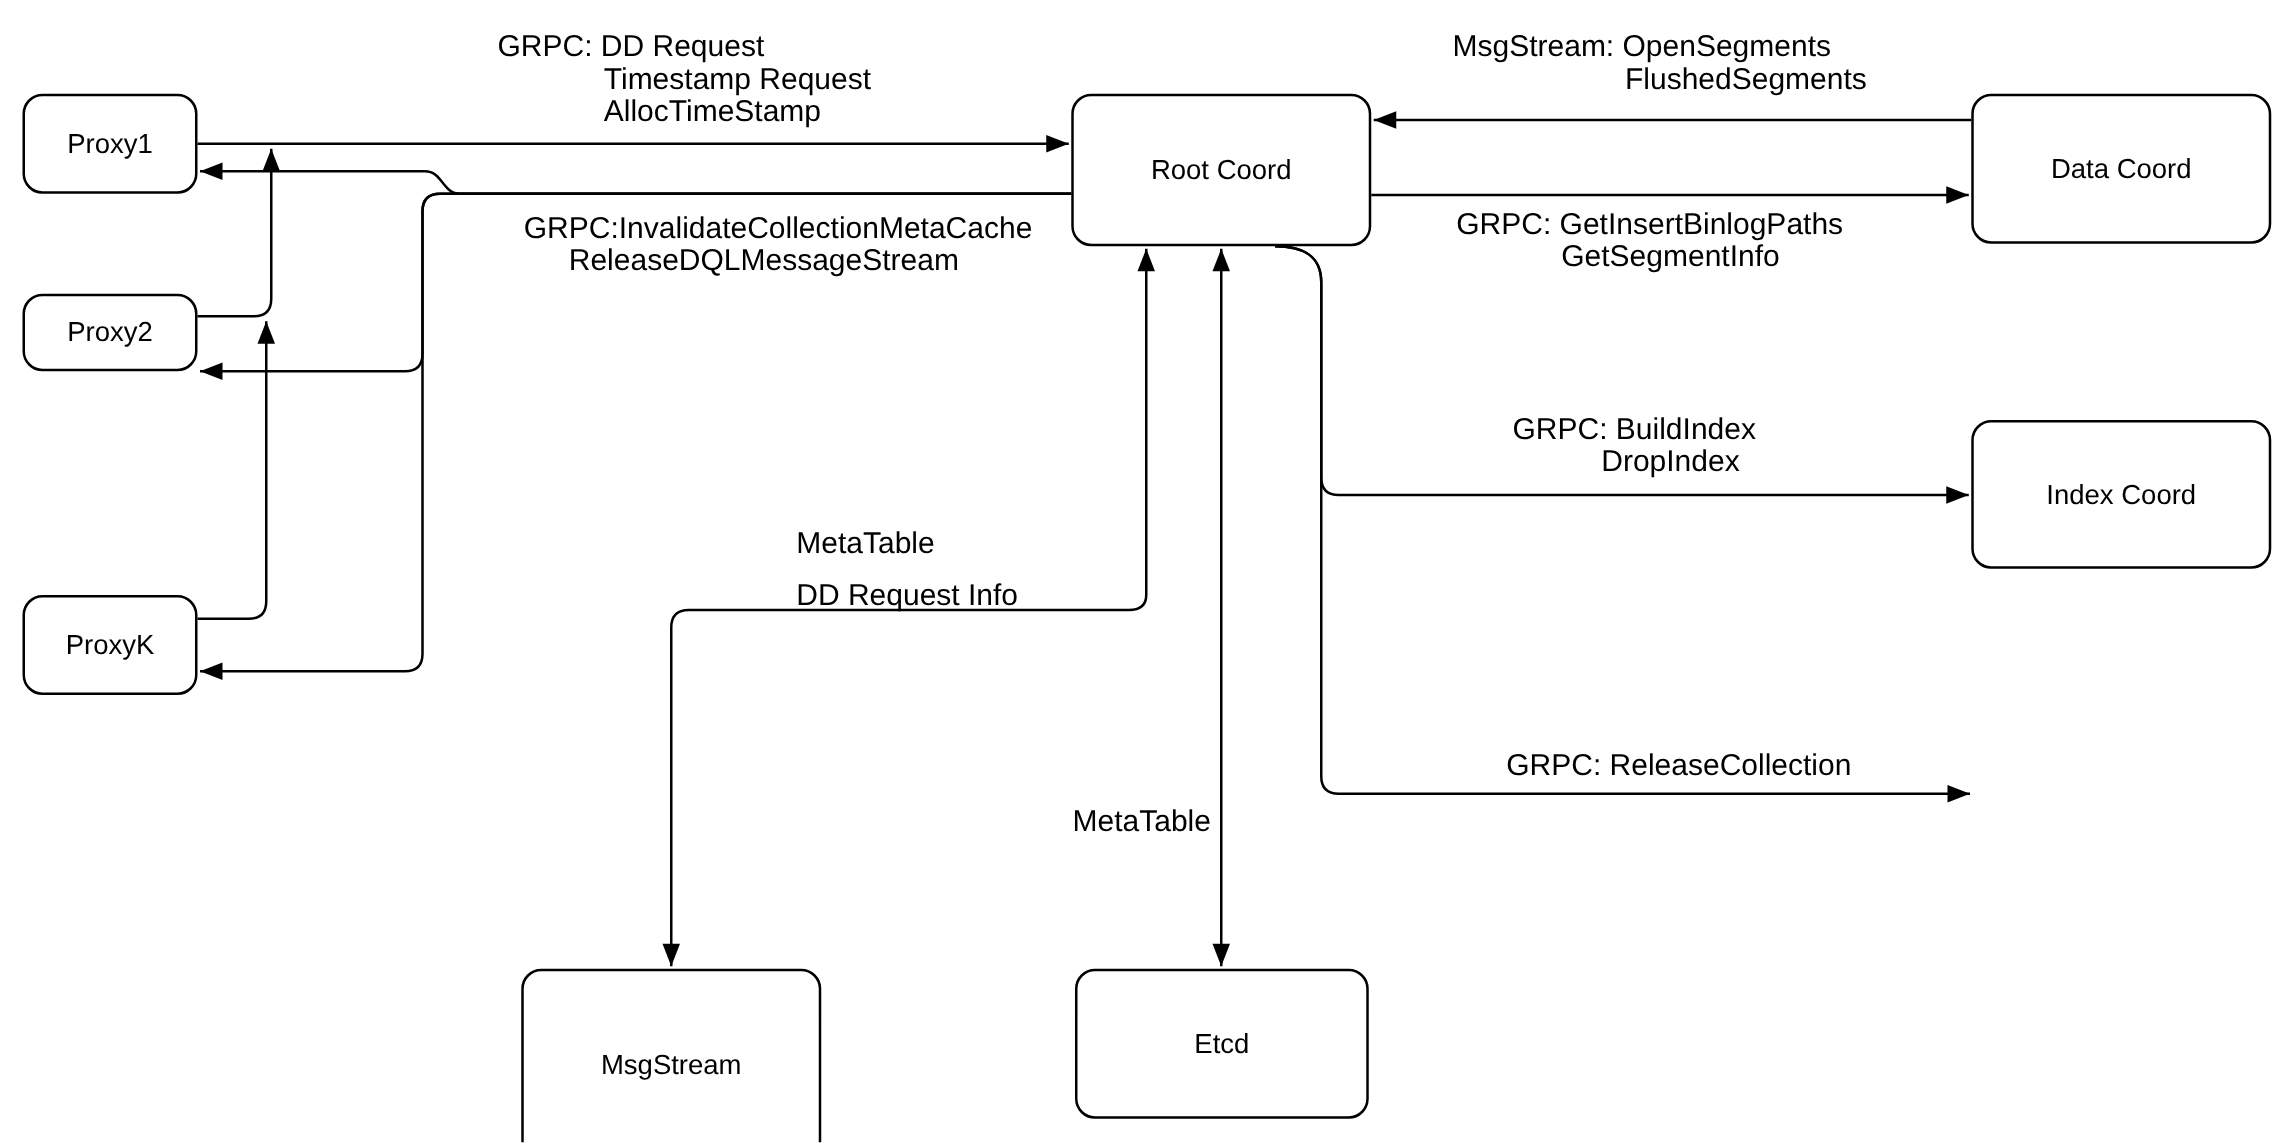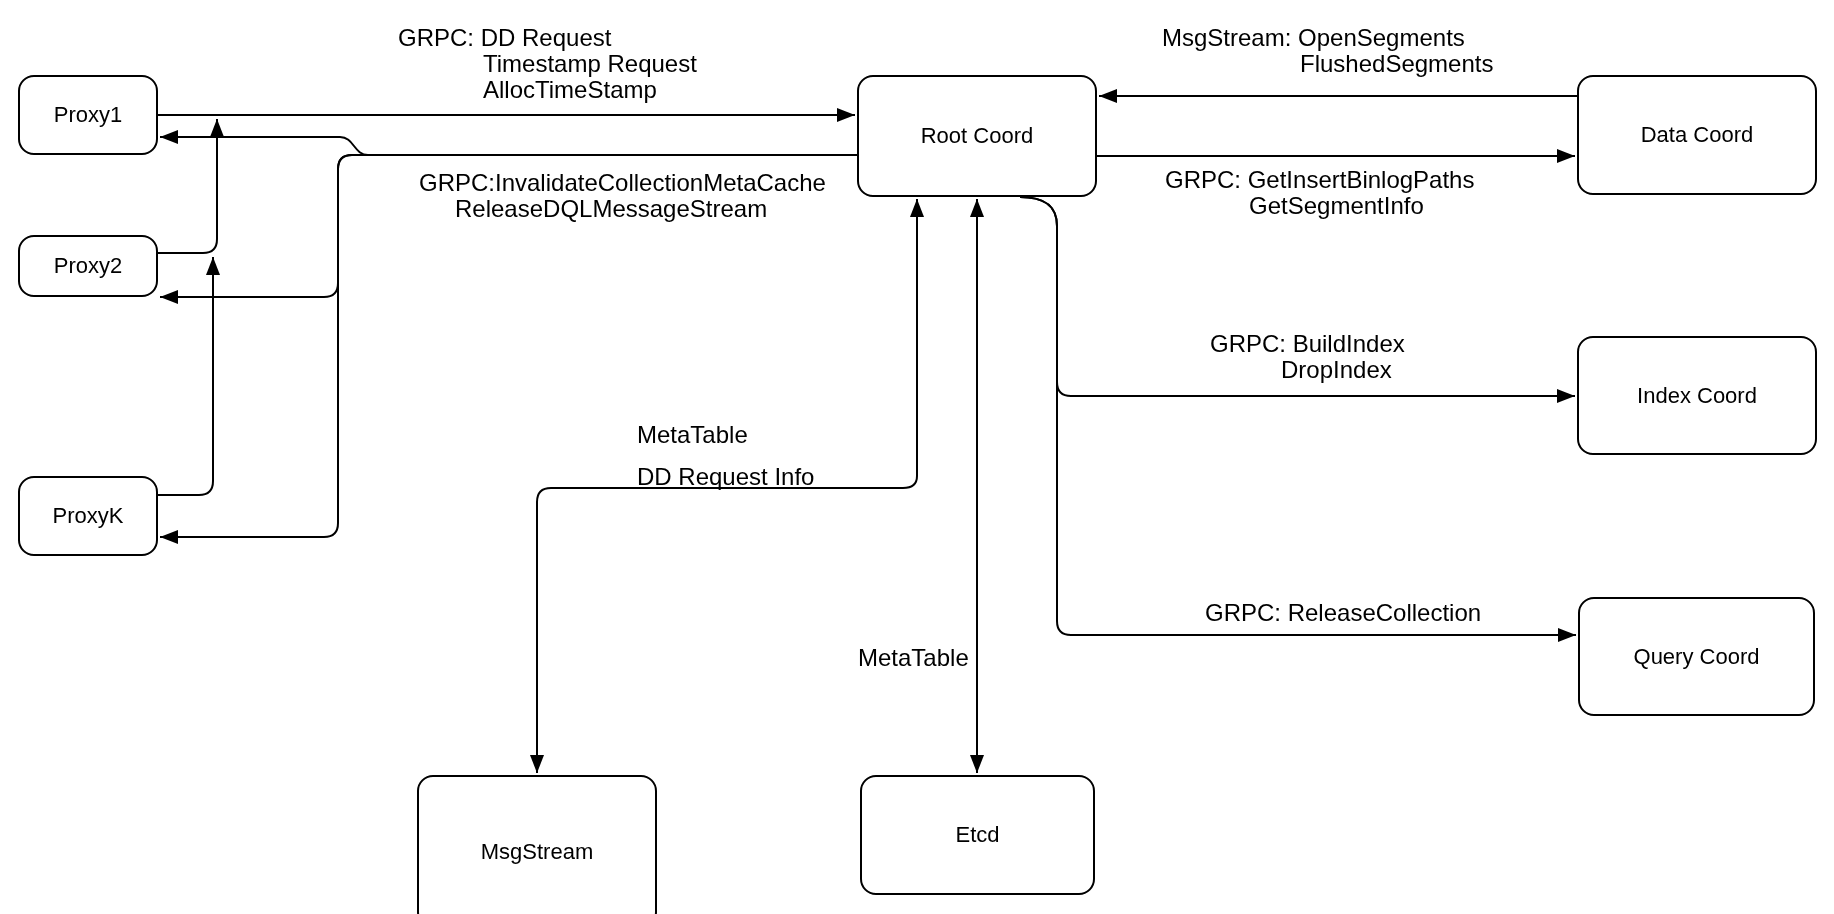--- a/index.html
+++ b/index.html
@@ -102,23 +102,20 @@
   </div>
   <div class="node n-data">
     <span>Data Coord</span>
   </div>
   <div class="node n-root">
     <span>Root Coord</span>
   </div>
   <div class="node n-index">
     <span>Index Coord</span>
   </div>
-  <div class="node n-query">
-    <span>Query Coord</span>
-  </div>
   <div class="node n-msg">
     <span>MsgStream</span>
   </div>
   <div class="node n-etcd">
     <span>Etcd</span>
   </div>
 
   <div class="edge-label" style="left:398px; top:26px;">GRPC: DD Request</div>
   <div class="edge-label" style="left:483px; top:52px;">Timestamp Request</div>
   <div class="edge-label" style="left:483px; top:78px;">AllocTimeStamp</div>

